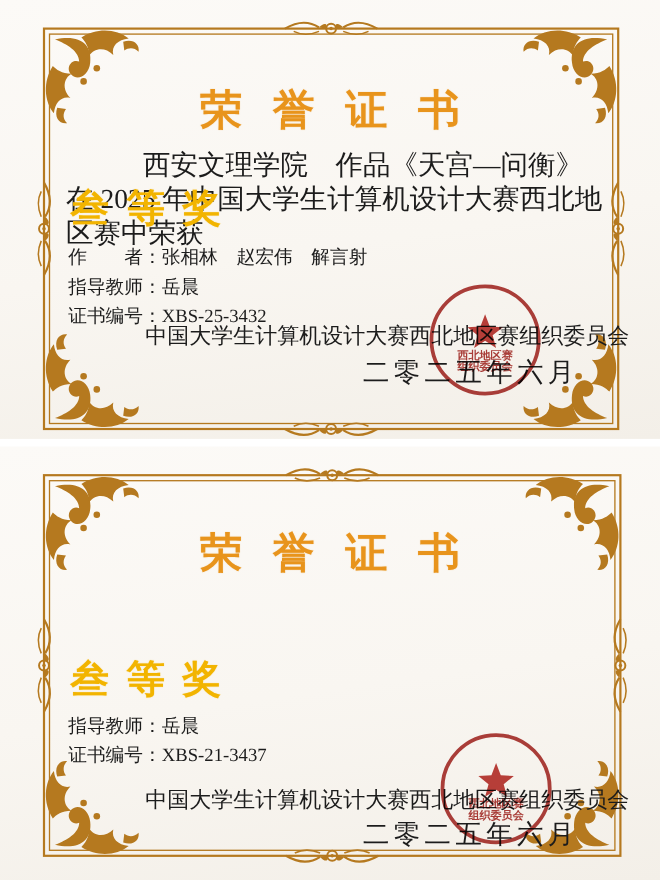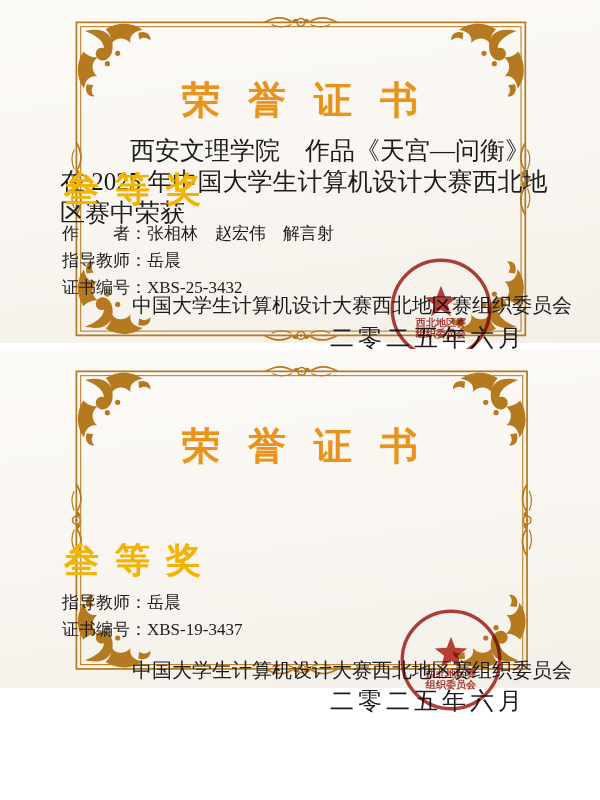--- a/index.html
+++ b/index.html
@@ -1,20 +1,20 @@
 <!DOCTYPE html>
 <html><head>
 <meta charset="utf-8">
 <style>
   html,body { margin:0; padding:0; }
   body {
     width:600px; height:800px; overflow:hidden; background:#ffffff;
     font-family:"Liberation Serif","DejaVu Serif",serif;
   }
-  .page { width:600px; height:688px; display:flex; flex-direction:column; background:#fdfdfc; }
+  .page { width:600px; height:800px; display:flex; flex-direction:column; background:#fdfdfc; }
   .certificate {
     position:relative; width:600px;
     background:linear-gradient(172deg,#fcfaf7 0%,#f9f6f1 55%,#f3efe8 100%);
   }
   .cert-0 { height:399px; }
   .scan-gap { height:7px; background:#ffffff; }
   .cert-1 { height:394px; }
   .frame-svg { position:absolute; left:0; top:0; width:100%; height:100%; pointer-events:none; }
 
   .cert-title {
@@ -160,21 +160,21 @@
     </svg>
 
     <h1 class="cert-title">荣誉证书</h1>
     <div class="cert-award">叁等奖</div>
 
     <div class="cert-fields">
       <div class="field-row">
         <span>指导教师：</span><span>岳晨</span>
       </div>
       <div class="field-row">
-        <span>证书编号：</span><span>XBS-19-3437</span>
+        <span>证书编号：</span><span>XBS-21-3437</span>
       </div>
     </div>
 
     <div class="cert-issuer">中国大学生计算机设计大赛西北地区赛组织委员会</div>
     <div class="cert-date">二零二五年六月</div>
 
     <svg class="seal" viewBox="0 0 100 100" aria-hidden="true">
       <circle cx="50" cy="50" r="46" fill="none" stroke="#a3231e" stroke-width="3.2"></circle>
       <polygon fill="#b3241f" points="50,28 54,38.5 65.2,39.1 56.5,46.1 59.4,56.9 50,50.8 40.6,56.9 43.5,46.1 34.8,39.1 46,38.5"></polygon>
       <path id="seal-ring-1" d="M 50,88 A 38,38 0 1 1 49.99,88" fill="none"></path>

